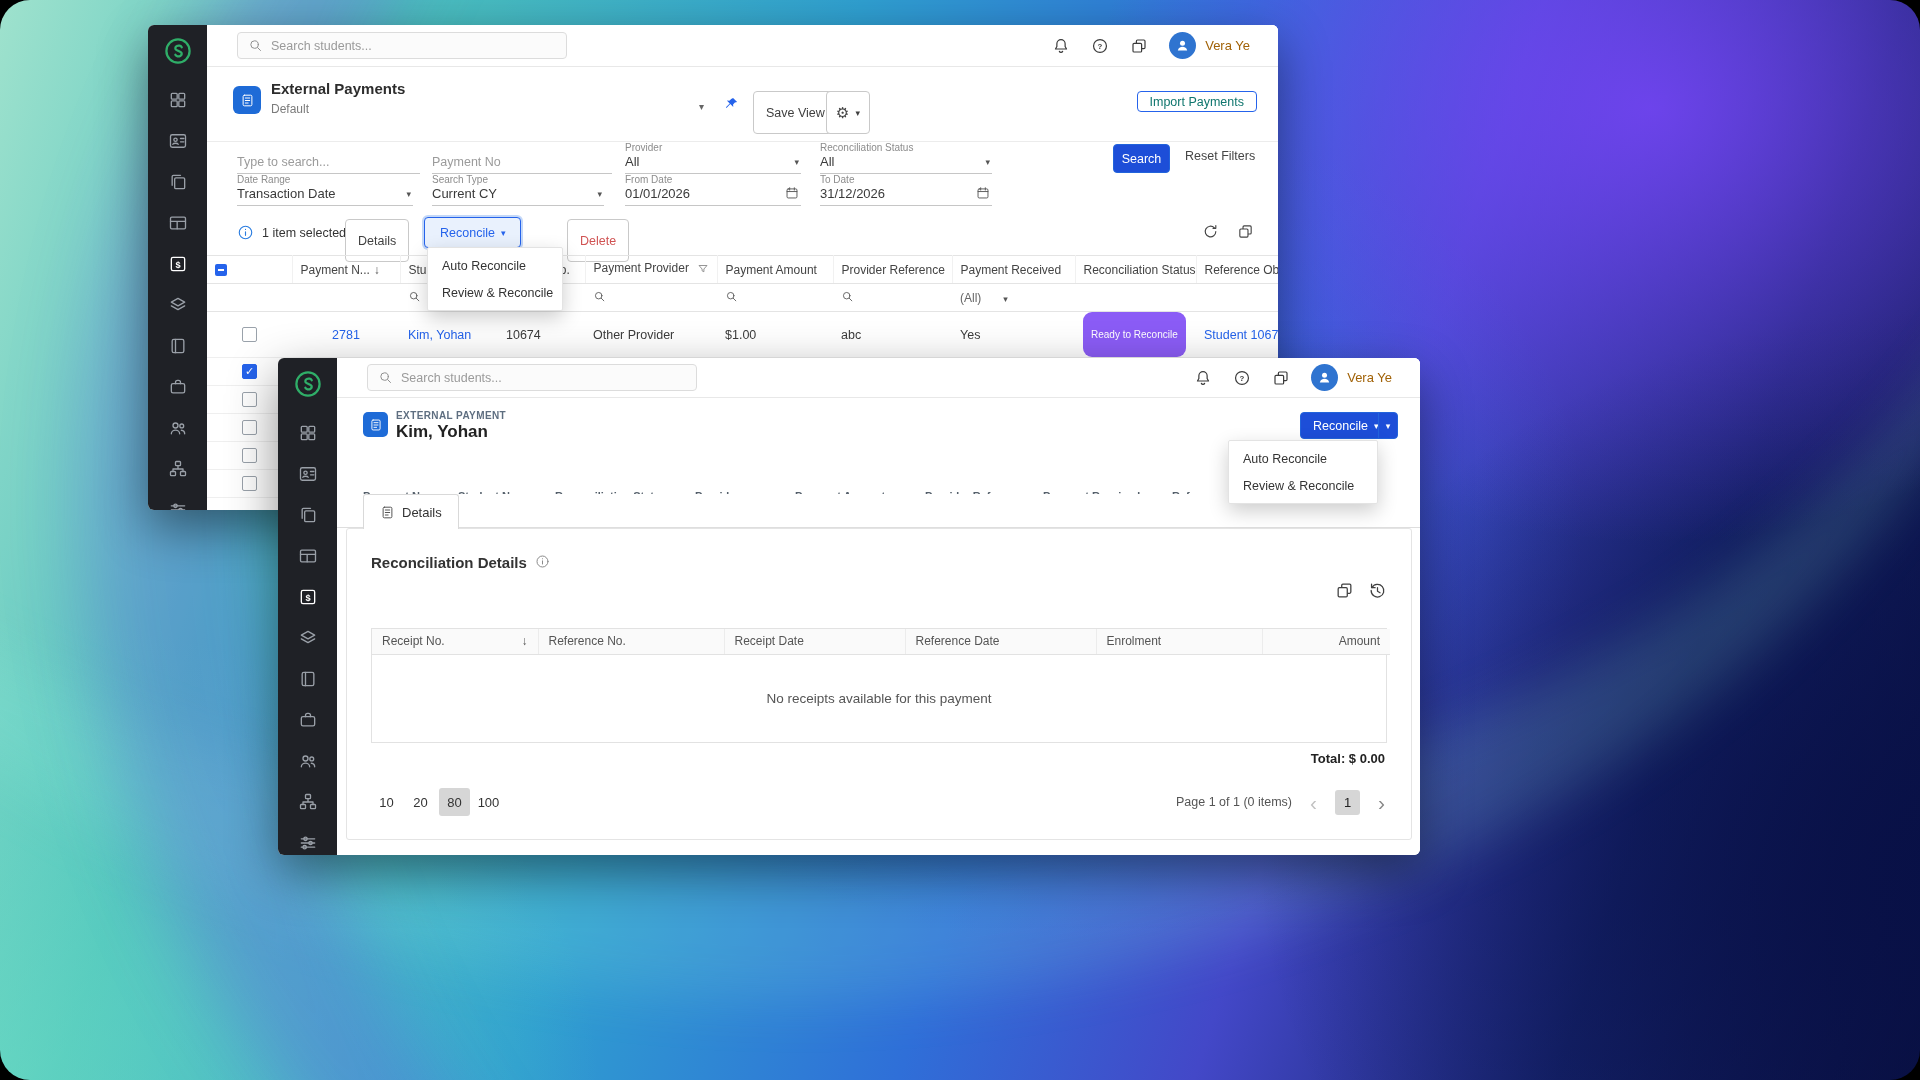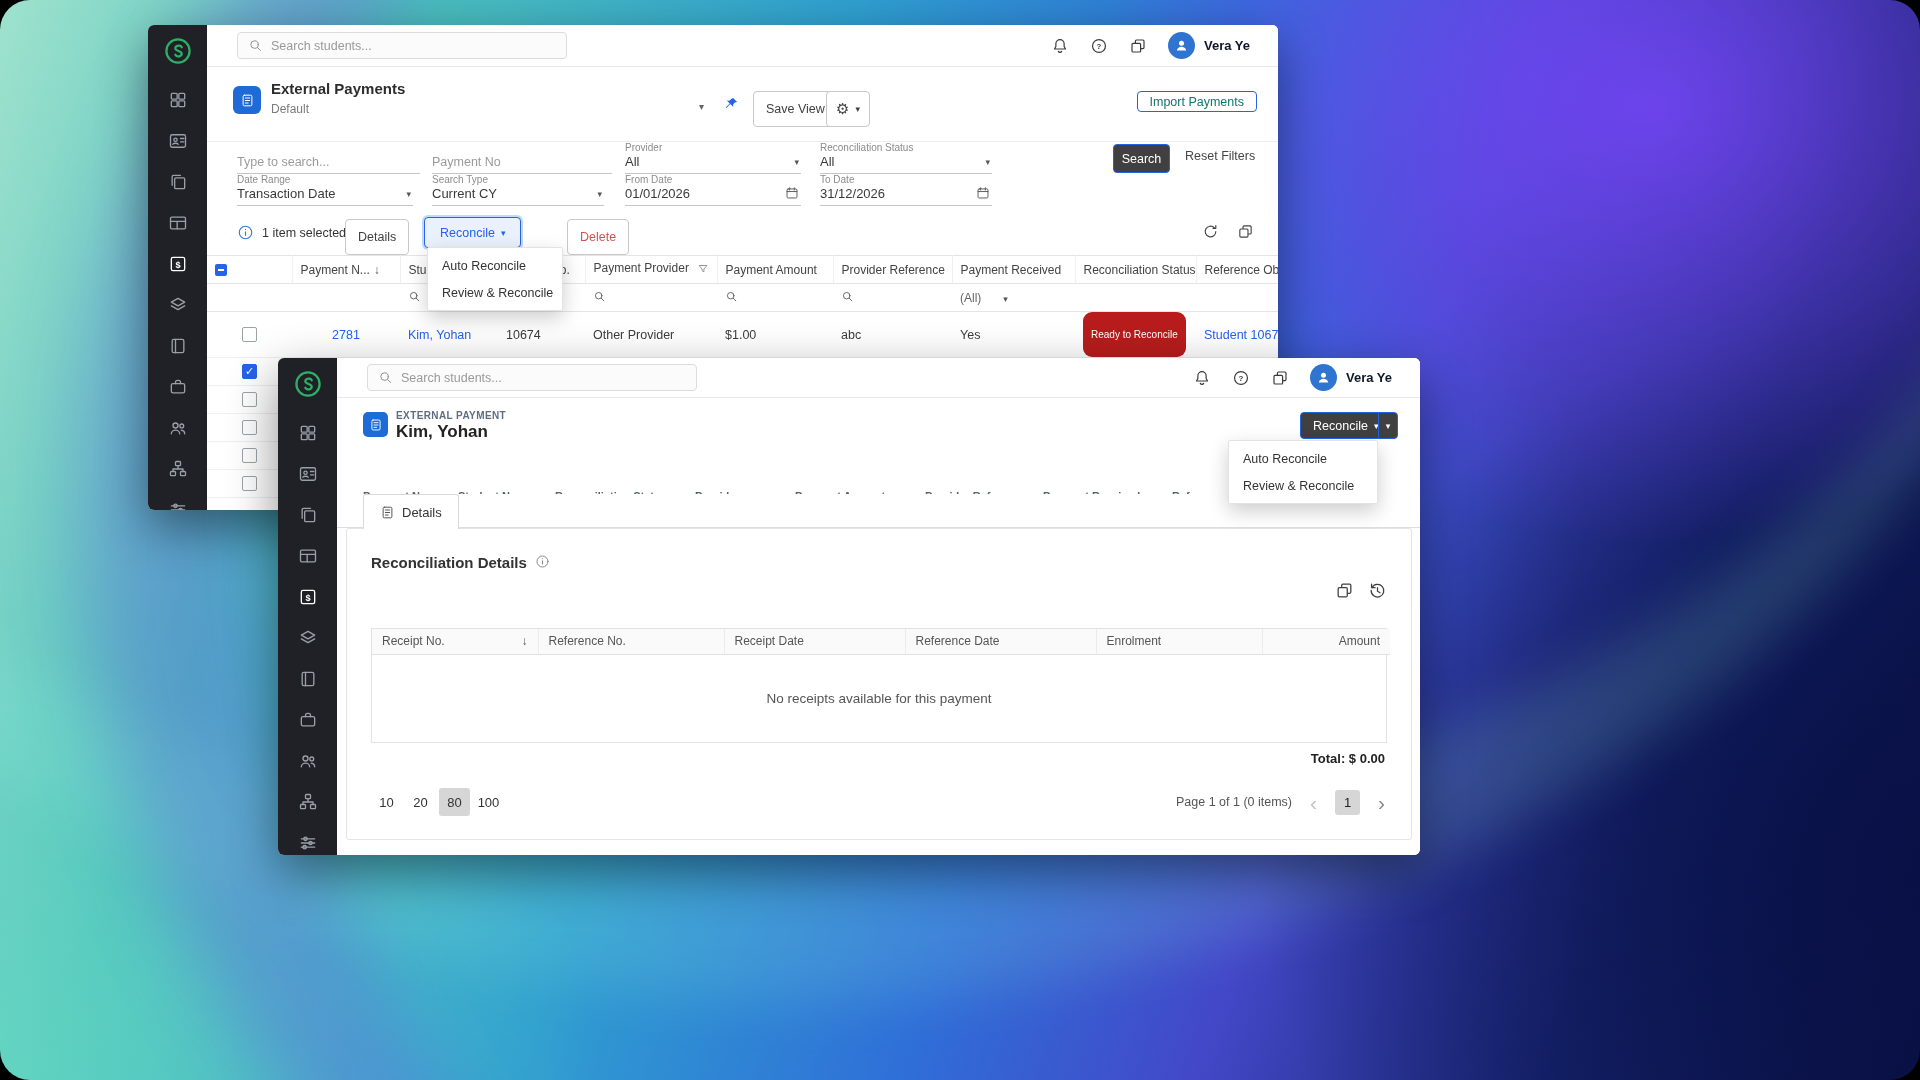--- a/index.html
+++ b/index.html
@@ -29,36 +29,36 @@
 
 .topbar{position:absolute;top:0;left:0;right:0;height:42px;border-bottom:1px solid #e8e8e8;display:flex;align-items:center;padding:0 28px 0 30px;background:#fff;z-index:5}
 .front .topbar{height:40px}
 .searchbox{width:330px;height:27px;border:1px solid #dcdcdc;border-radius:4px;background:#fbfbfb;display:flex;align-items:center;gap:8px;padding:0 10px;color:#8f8f8f}
 .searchbox input{border:0;outline:0;background:transparent;font:12.5px "Liberation Sans","DejaVu Sans",sans-serif;color:#444;width:100%}
 .searchbox input::placeholder{color:#9a9a9a}
 .tb-right{margin-left:auto;display:flex;align-items:center;gap:21px;color:#3a3a3a}
 .tbi{display:flex;cursor:pointer}
 .userbox{display:flex;align-items:center;gap:9px;cursor:pointer}
 .avatar{width:27px;height:27px;border-radius:50%;background:#2f74d0;display:flex;align-items:center;justify-content:center}
-.uname{font-size:13px;color:#0f172a;font-weight:700}
+.uname{font-size:13px;color:#a16207;font-weight:400}
 
 
 .hd{position:absolute;top:42px;left:0;right:0;height:75px;border-bottom:1px solid #ececec;background:#fff;z-index:4}
 .app-tile{position:absolute;left:26px;top:19px;width:28px;height:28px;border-radius:6px;background:#1e6bd7;color:#fff;display:flex;align-items:center;justify-content:center}
 .ttl{position:absolute;left:64px;top:13px;font-size:15px;font-weight:700;color:#2d2d2d}
 .sub{position:absolute;left:64px;top:35px;font-size:12px;color:#7b7b7b;cursor:pointer}
 .vcaret{position:absolute;left:492px;top:34px;color:#666;font-size:10px;cursor:pointer}
 .pin{position:absolute;left:517px;top:29px;color:#2563eb;cursor:pointer}
-.btn{display:inline-flex;align-items:center;justify-content:center;gap:6px;height:36px;padding:0 12px;border:1px solid #c9c9c9;border-radius:4px;background:#fff;font:12.5px "Liberation Sans","DejaVu Sans",sans-serif;color:#3f3f3f;cursor:pointer;white-space:nowrap}
+.btn{display:inline-flex;align-items:center;justify-content:center;gap:6px;height:43px;padding:0 12px;border:1px solid #c9c9c9;border-radius:4px;background:#fff;font:12.5px "Liberation Sans","DejaVu Sans",sans-serif;color:#3f3f3f;cursor:pointer;white-space:nowrap}
 .btn .caret{font-size:9px;color:inherit}
 .saveview{position:absolute;left:546px;top:24px}
 .gearbtn{position:absolute;left:619px;top:24px;padding:0 9px}
 .gearbtn .gear{font-size:15px;color:#454545}
 .import{position:absolute;right:21px;top:24px;border-color:#2563eb;color:#0f766e;height:21px}
-.btn.primary{background:#404040;border-color:#2264dc;color:#fff}
+.btn.primary{background:#1d4ed8;border-color:#2264dc;color:#fff}
 
 
 .fld{position:absolute;height:31px;border-bottom:1px solid #c6c6c6}
 .fld .finput{position:absolute;left:0;bottom:4px;width:100%;border:0;outline:0;font:12.5px "Liberation Sans","DejaVu Sans",sans-serif;color:#444;background:transparent}
 .fld .finput::placeholder{color:#9b9b9b}
 .flabel{position:absolute;left:0;top:-1px;font-size:10px;color:#8c8c8c;white-space:nowrap}
 .fval{position:absolute;left:0;bottom:4px;font-size:13px;color:#3a3a3a;white-space:nowrap}
 .fcaret{position:absolute;right:2px;bottom:6px;font-size:9px;color:#555}
 .fcal{position:absolute;right:2px;bottom:5px;color:#555;display:flex;cursor:pointer}
 .searchbtn{position:absolute;left:906px;top:119px;width:57px;height:29px}
@@ -83,21 +83,21 @@
 .grid{position:absolute;top:230px;left:0;right:0;bottom:0;overflow:hidden}
 .grid table{border-collapse:collapse;table-layout:fixed;width:1071px;font-size:12.5px;color:#3c3c3c}
 .grid th{height:28px;font-weight:400;font-size:12px;color:#444;text-align:left;padding:0 8px;border-top:1px solid #e4e4e4;border-bottom:1px solid #e4e4e4;border-right:1px solid #f1f1f1;overflow:hidden;white-space:nowrap}
 .grid td{height:28px;padding:0 8px;border-bottom:1px solid #efefef;overflow:hidden;white-space:nowrap}
 .grid .gf td{border-bottom:1px solid #e4e4e4;color:#666}
 .sortarrow{color:#555;margin-left:4px;font-size:12px}
 .funnel-w{float:right;color:#8a8a8a;margin-top:2px}
 a.lnk{color:#2563eb;text-decoration:none;cursor:pointer}
 .c-num{text-align:center}
 .c-check{text-align:center}
-.badge{display:inline-block;background:#b91c1c;color:#fff;font-size:10px;padding:16px 8px;border-radius:9px;white-space:nowrap;line-height:1.3}
+.badge{display:inline-block;background:#8b5cf6;color:#fff;font-size:10px;padding:16px 8px;border-radius:9px;white-space:nowrap;line-height:1.3}
 .cb{display:inline-block;width:15px;height:15px;border:1.5px solid #9aa2ab;border-radius:2px;background:#fff;vertical-align:middle;cursor:pointer;font-size:11px;line-height:13px;text-align:center;color:transparent}
 .cb.checked{background:#2563eb;border-color:#2563eb;color:#fff}
 .cb-h{display:inline-block;width:12px;height:12px;background:#2563eb;border-radius:2px;cursor:pointer;vertical-align:middle}
 .cb-h::after{content:"";display:block;width:6px;height:2px;background:#fff;margin:5px auto 0}
 .gficon{display:inline-flex;color:#555;cursor:pointer}
 .gall{font-size:12px;color:#444}
 .gall .fcaret2{font-size:9px;color:#555;margin-left:22px}
 
 
 .fhd{position:absolute;top:40px;left:0;right:0;height:96px;background:#fff}

